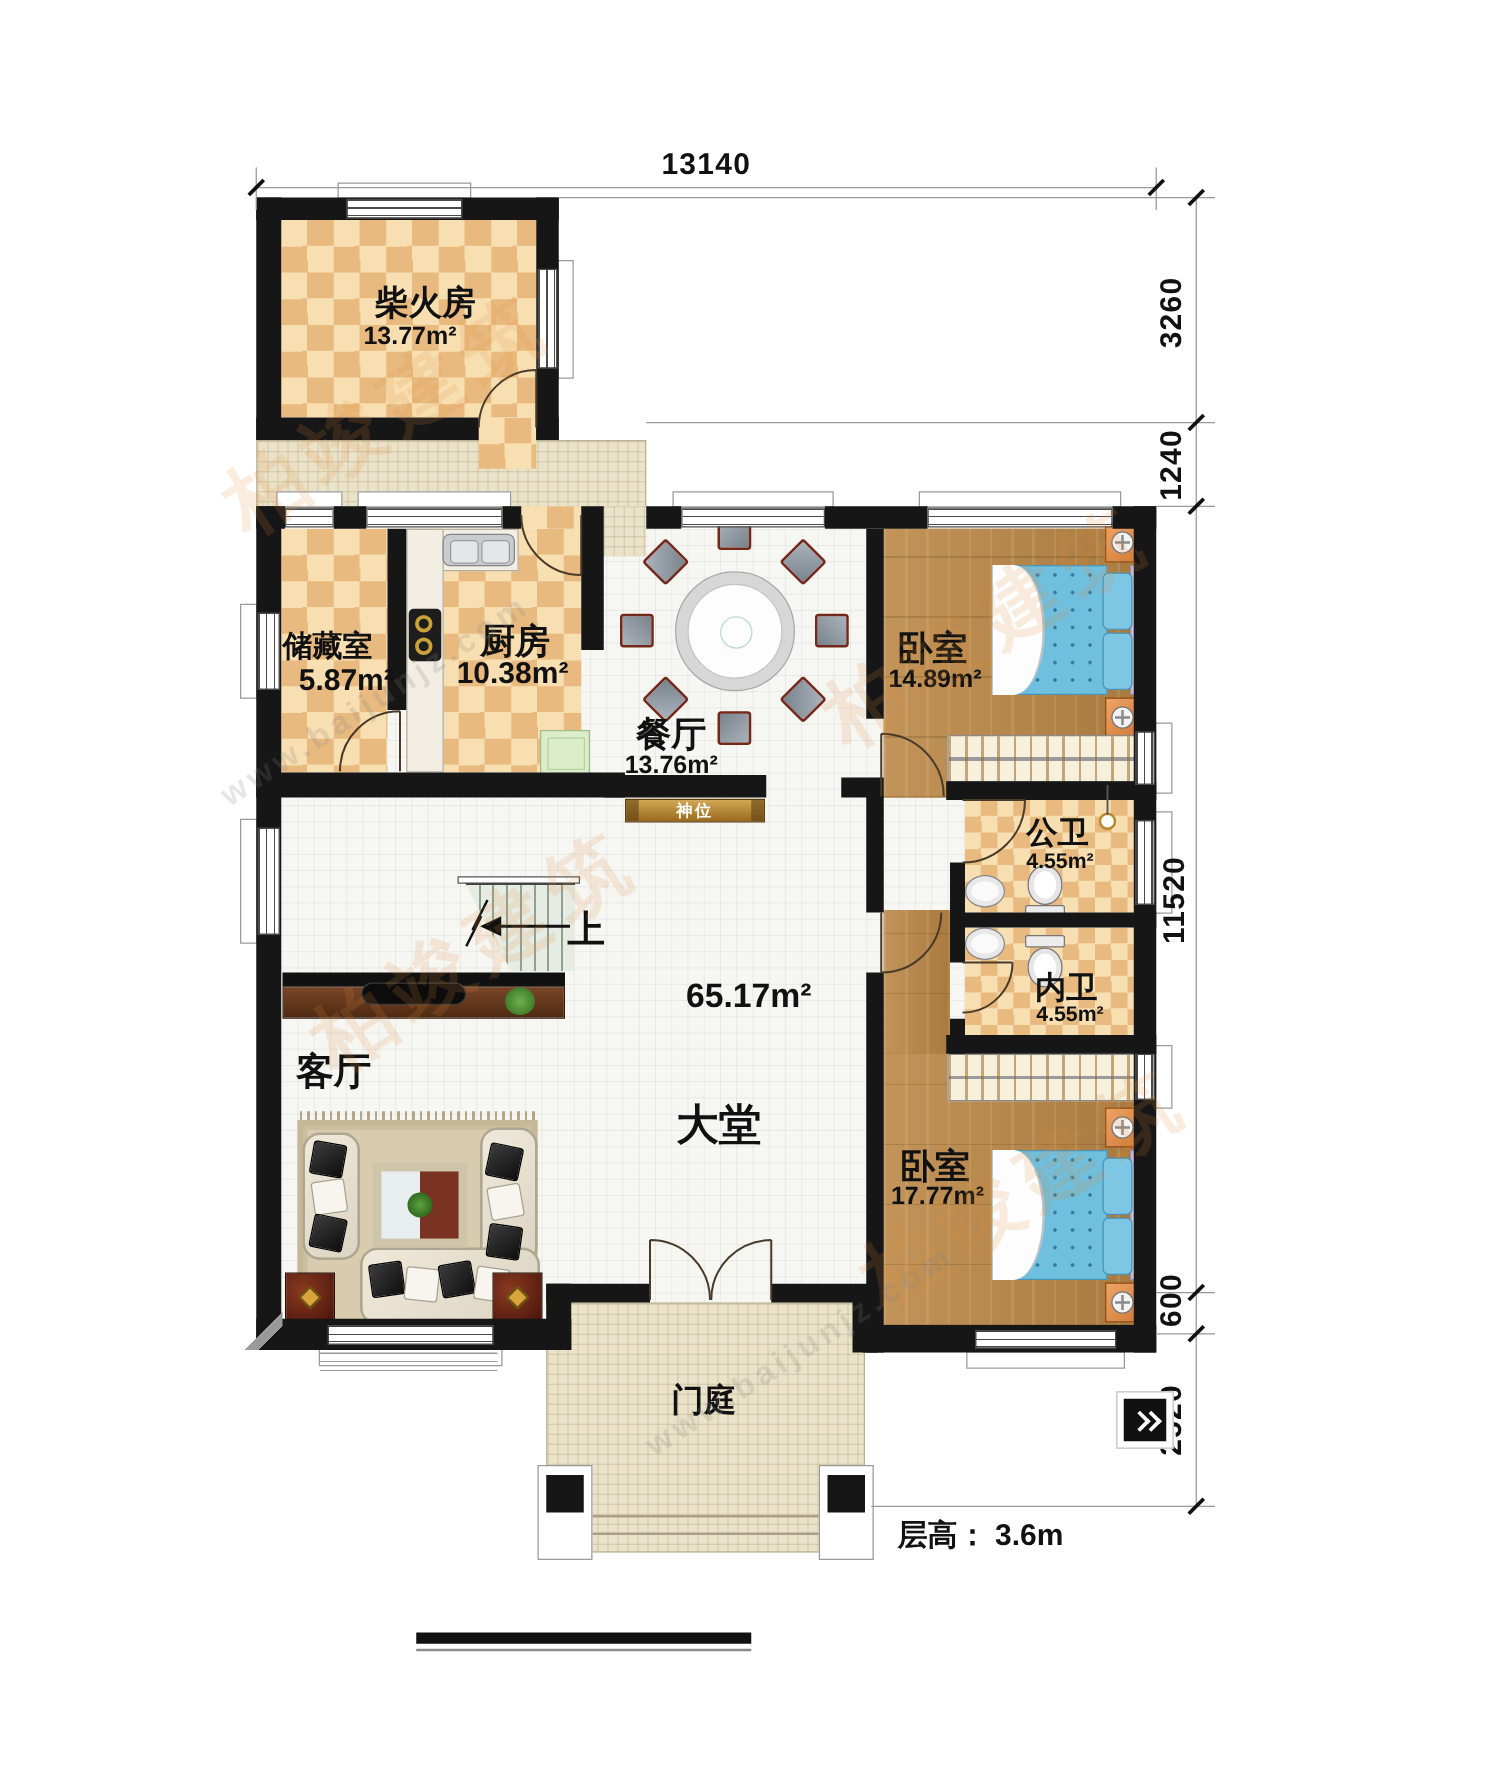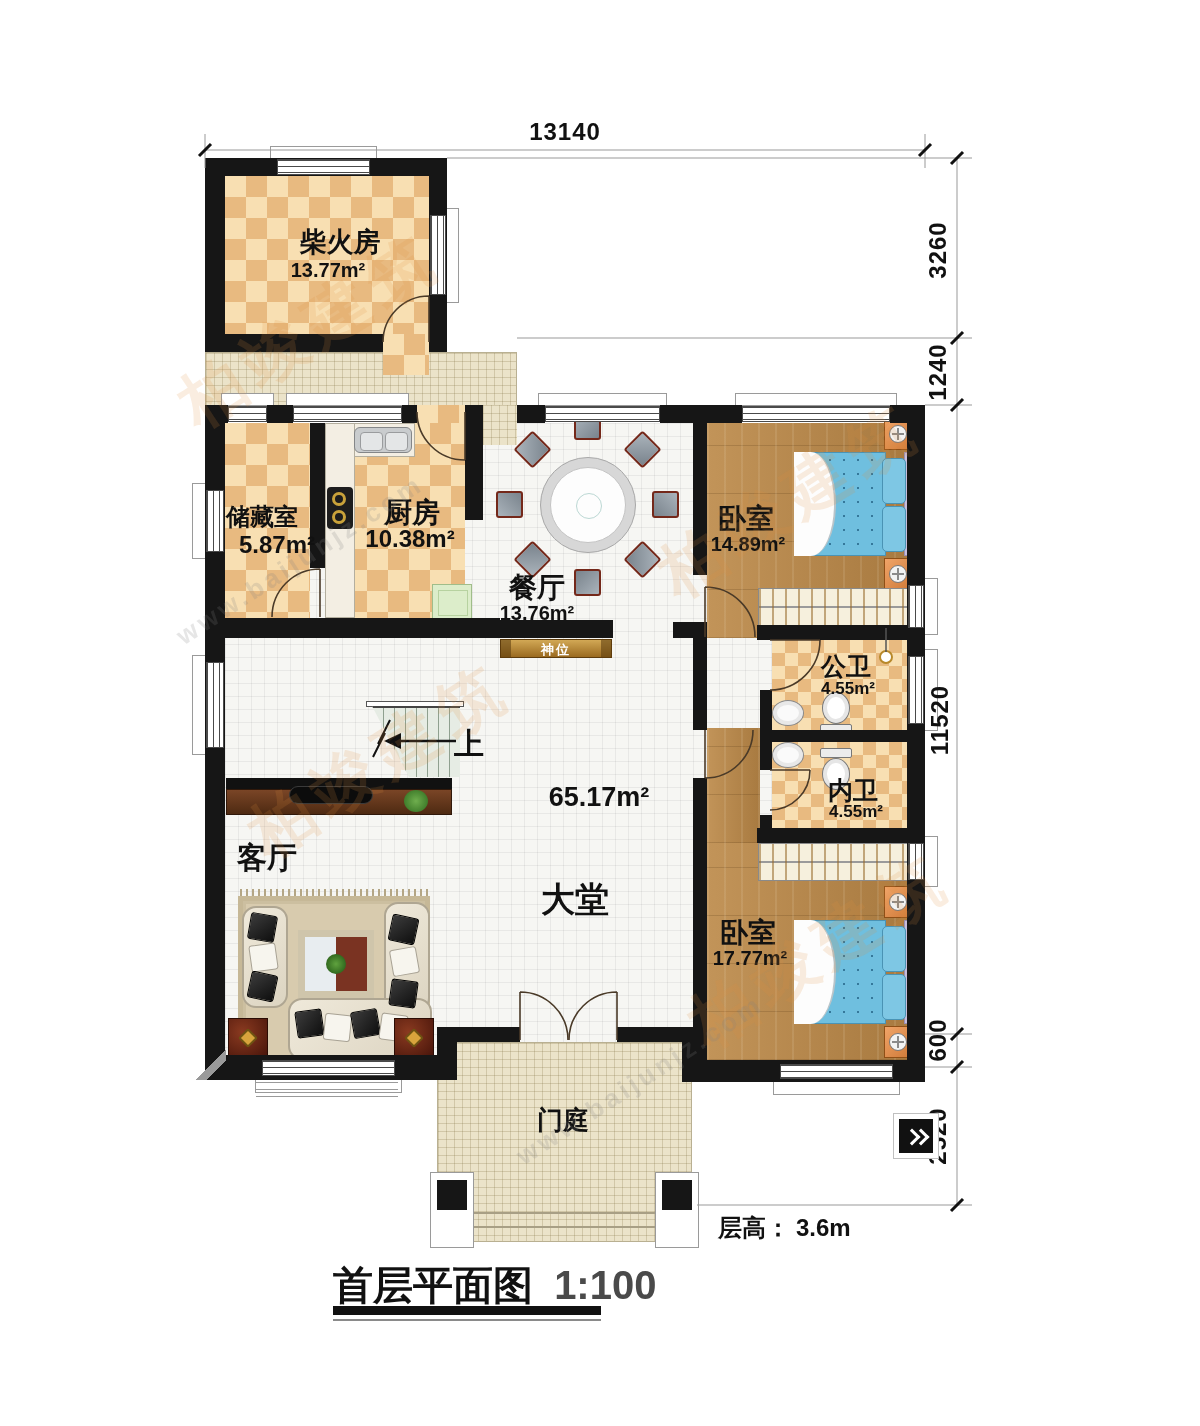--- a/index.html
+++ b/index.html
@@ -309,24 +309,20 @@
   <div class="lbl" style="left:469px;top:744px;font-size:30px;">上</div>
   <div class="lbl" style="left:563px;top:1120px;font-size:26px;">门庭</div>
 
   <div class="dim" style="left:565px;top:132px;">13140</div>
   <div class="dimv" style="left:938px;top:250px;">3260</div>
   <div class="dimv" style="left:938px;top:372px;">1240</div>
   <div class="dimv" style="left:940px;top:720px;">11520</div>
   <div class="dimv" style="left:938px;top:1040px;">600</div>
   <div class="dimv" style="left:938px;top:1136px;">2520</div>
 
-  <div class="abs" style="left:333px;top:1258px;font-weight:bold;color:#111;font-size:40px;white-space:nowrap;">
-    <span>首层平面图</span>
-    <span style="color:#4a4a4a;margin-left:10px;">1:100</span>
-  </div>
   <div class="abs" style="left:333px;top:1306px;width:268px;height:9px;background:#111;"></div>
   <div class="abs" style="left:333px;top:1319px;width:268px;height:2px;background:#8a8a8a;"></div>
 
   <div class="info-line" style="left:718px;top:1212px;font-size:24px;">
     <span>层高：</span><span class="val">3.6m</span><span class="note"></span>
   </div>
 
   <div class="abs" style="left:893px;top:1113px;width:46px;height:46px;background:#fff;border:1px solid #c0c0c0;box-sizing:border-box;">
     <div class="abs" style="left:5px;top:5px;width:34px;height:34px;background:#111;">
       <span class="chev" style="left:7px;top:12px;"></span>

